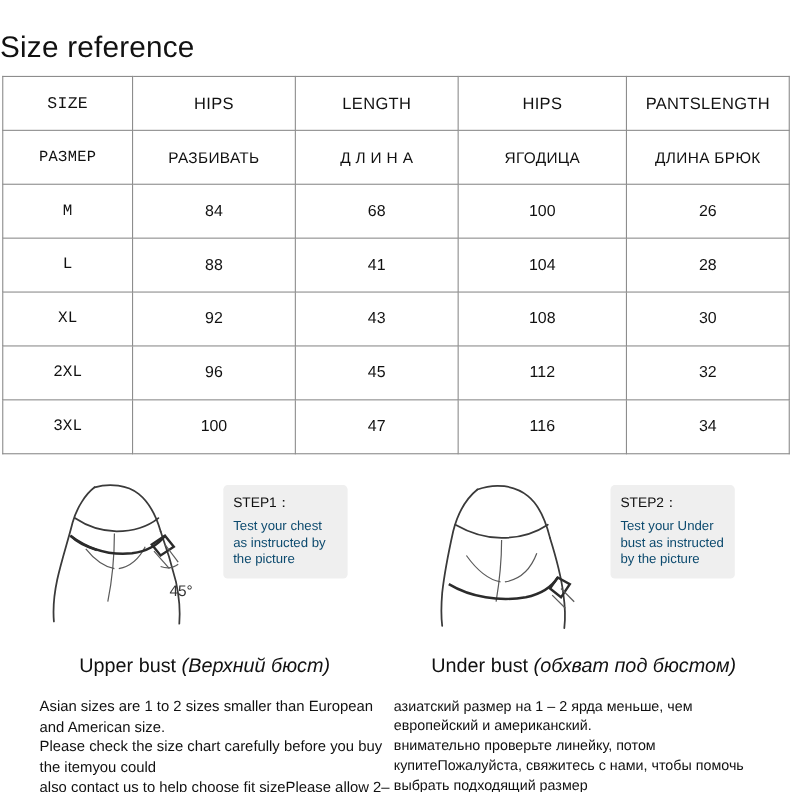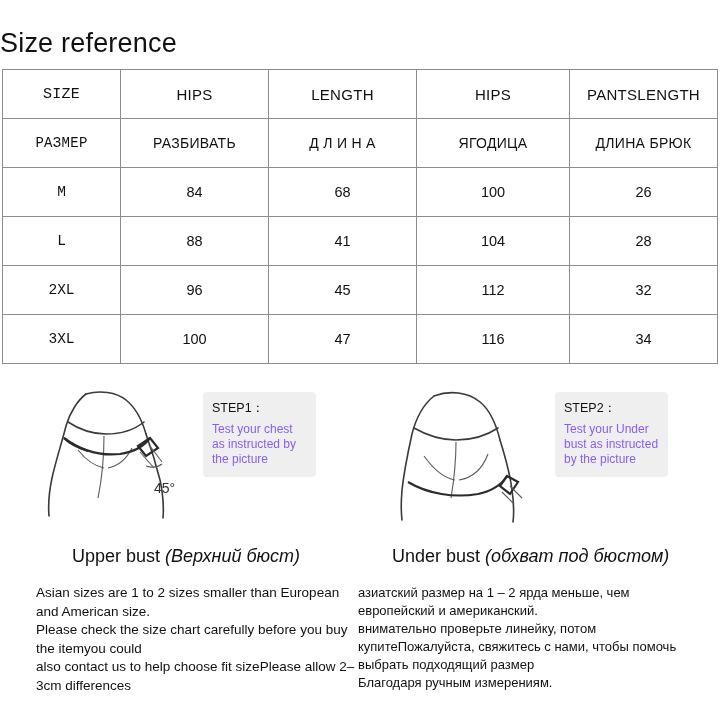--- a/index.html
+++ b/index.html
@@ -88,21 +88,21 @@
     box-sizing: border-box;
   }
   .callout .step {
     font-size: 12.5px;
     color: #111;
     margin-bottom: 5px;
   }
   .callout .desc {
     font-size: 12px;
     line-height: 15px;
-    color: #8b5cf6;
+    color: #0c4a6e;
   }
 
   .caption-row {
     position: relative;
     width: 720px;
     height: 34px;
   }
   .caption {
     position: absolute;
     font-size: 18px;
@@ -172,20 +172,27 @@
         <td class="c2">68</td>
         <td class="c3">100</td>
         <td class="c4">26</td>
       </tr>
       <tr>
         <td class="c0">L</td>
         <td class="c1">88</td>
         <td class="c2">41</td>
         <td class="c3">104</td>
         <td class="c4">28</td>
+      </tr>
+      <tr>
+        <td class="c0">XL</td>
+        <td class="c1">92</td>
+        <td class="c2">43</td>
+        <td class="c3">108</td>
+        <td class="c4">30</td>
       </tr>
       <tr>
         <td class="c0">2XL</td>
         <td class="c1">96</td>
         <td class="c2">45</td>
         <td class="c3">112</td>
         <td class="c4">32</td>
       </tr>
       <tr>
         <td class="c0">3XL</td>

